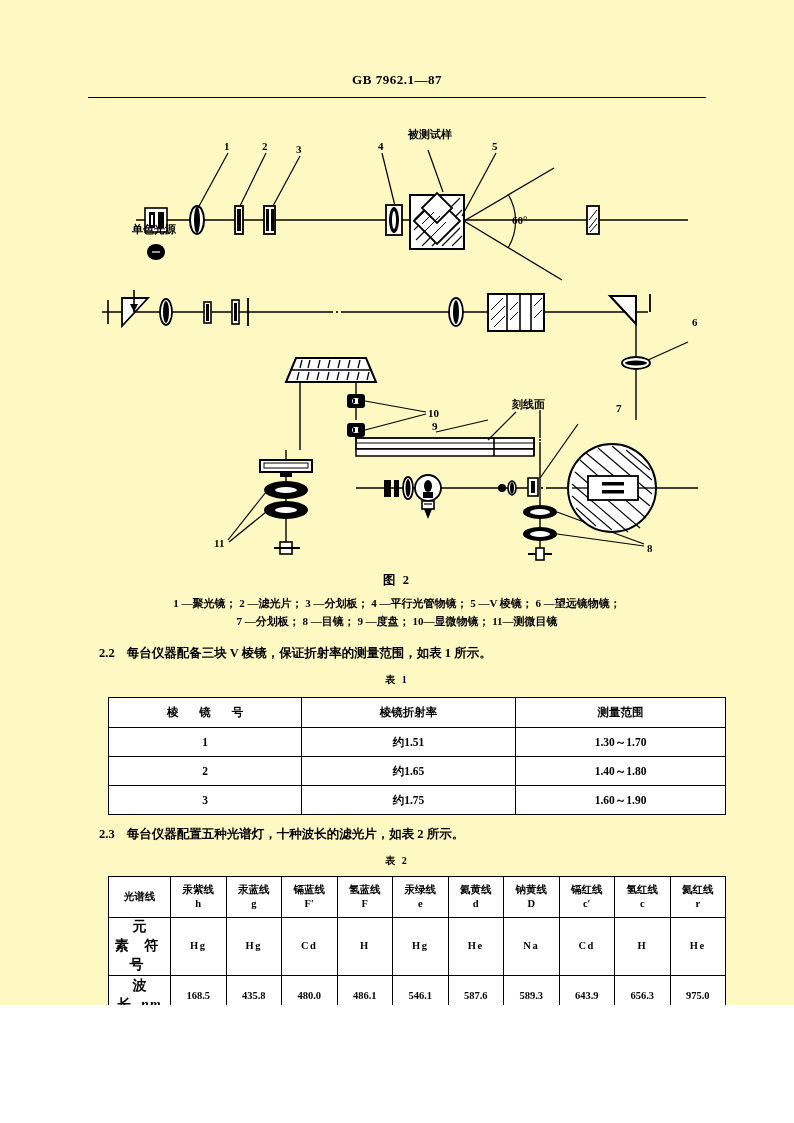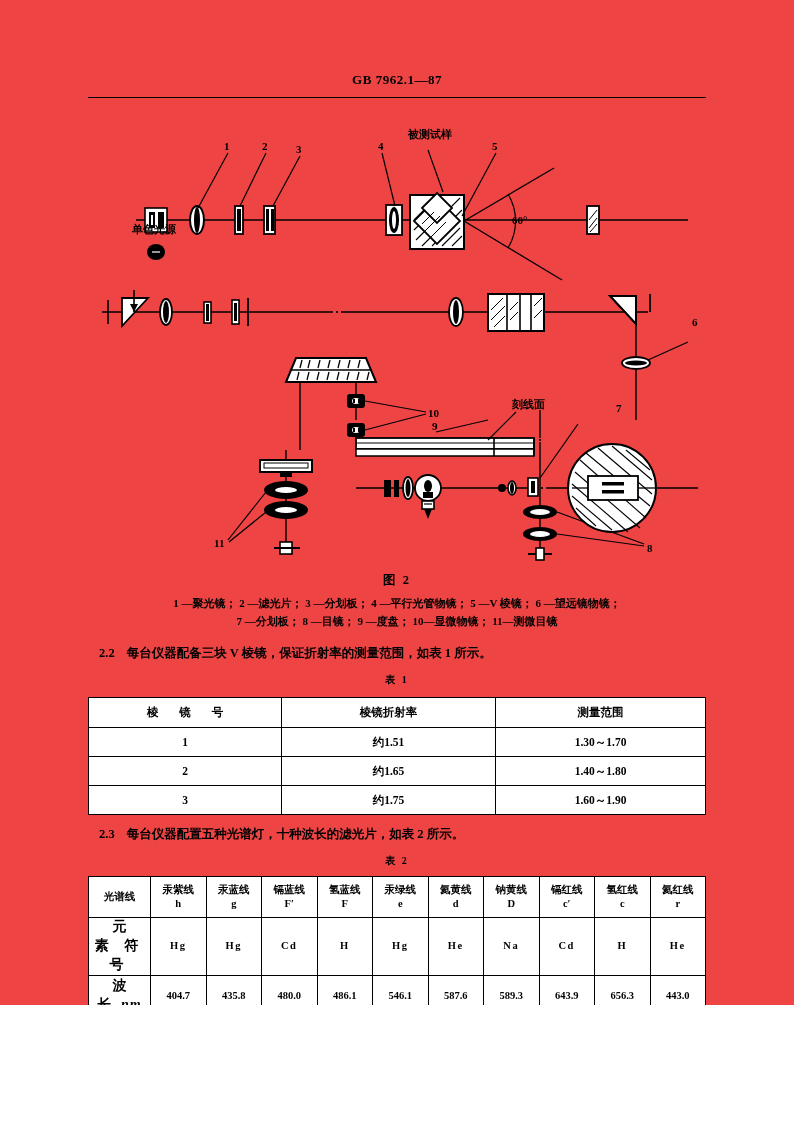--- a/index.html
+++ b/index.html
@@ -8,21 +8,21 @@
     background: #ffffff;
   }
   body {
     font-family: "Liberation Serif", "DejaVu Serif", serif;
     color: #000;
   }
   #page {
     position: relative;
     width: 794px;
     height: 1005px;
-    background: #ef4444;
+    background: #fef9c3;
     overflow: hidden;
   }
 
   
   .std-header {
     position: absolute;
     top: 72px;
     left: 88px;
     width: 618px;
     text-align: center;
@@ -94,20 +94,21 @@
   }
   .title-t1 { top: 673px; }
   .title-t2 { top: 854px; }
 
   
   table.doc {
     position: absolute;
     border-collapse: collapse;
     font-weight: bold;
     background: #fff;
+    margin-left: 20px;
   }
   table.doc td, table.doc th {
     border: 1px solid #000;
     text-align: center;
     vertical-align: middle;
     font-weight: bold;
     padding: 0;
   }
 
   
@@ -589,29 +590,29 @@
         <td class="elsym">Na</td>
         <td class="elsym">Cd</td>
         <td class="elsym">H</td>
         <td class="elsym">He</td>
       </tr>
       <tr>
         <td class="rowhead wl-label">
           <span class="w1">波　长</span>
           <span class="w2">nm</span>
         </td>
-        <td>404.7</td>
+        <td>168.5</td>
         <td>435.8</td>
         <td>480.0</td>
         <td>486.1</td>
         <td>546.1</td>
         <td>587.6</td>
         <td>589.3</td>
         <td>643.9</td>
         <td>656.3</td>
-        <td>443.0</td>
+        <td>975.0</td>
       </tr>
     </tbody>
   </table>
 
   <div class="page-no">2</div>
 
 </div>
 
 </body></html>

